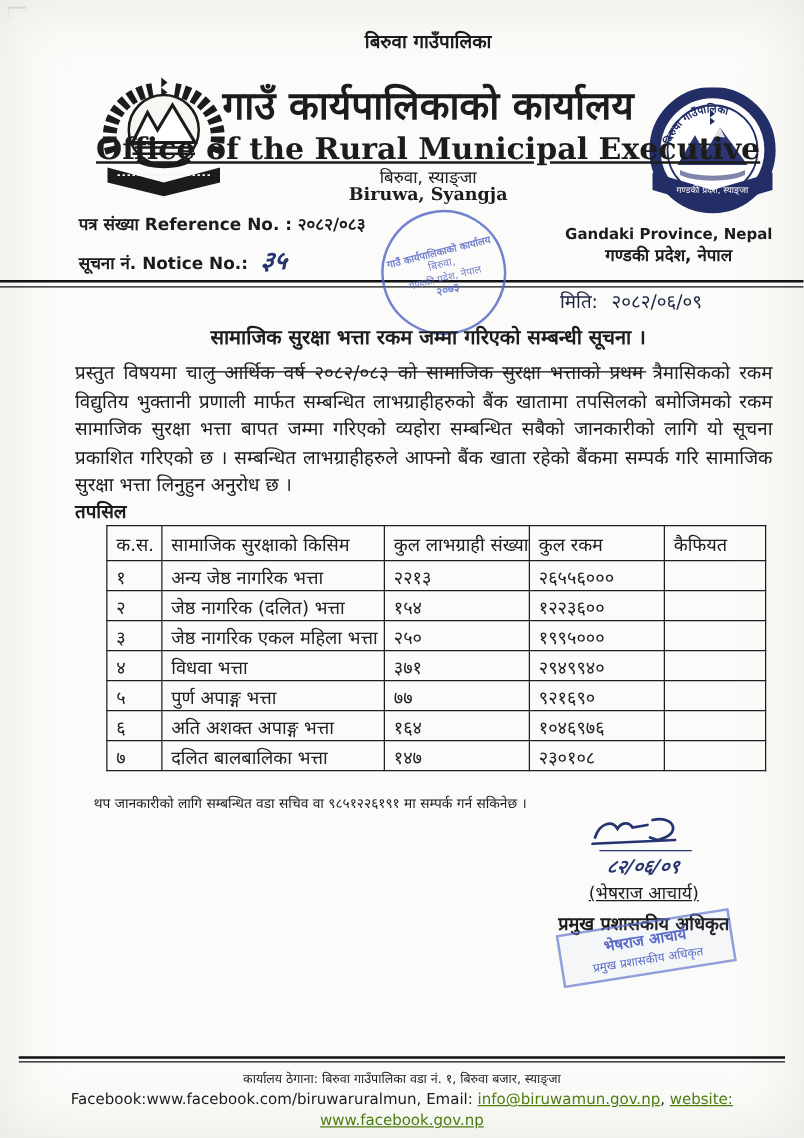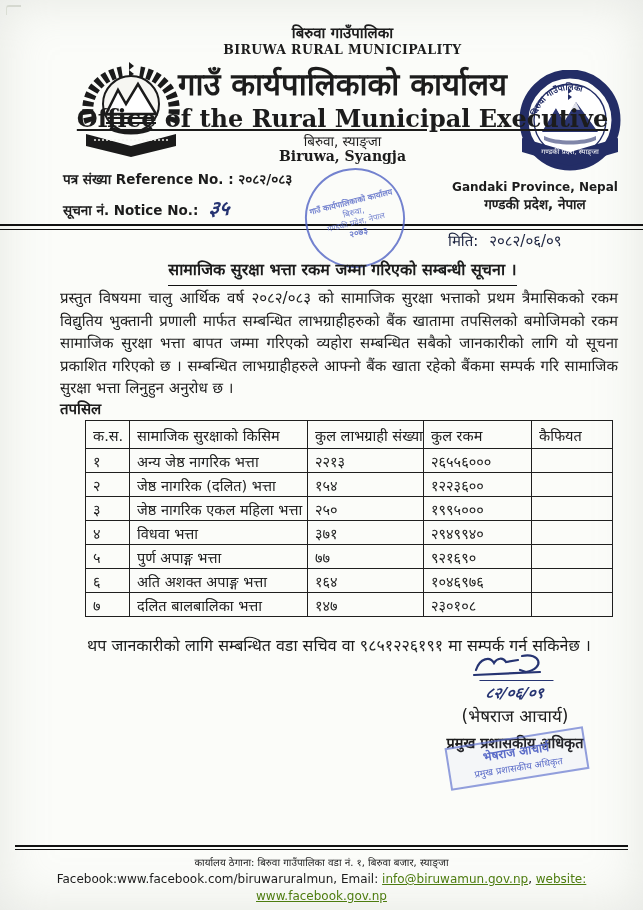--- a/index.html
+++ b/index.html
@@ -16,35 +16,35 @@
   .ref-line{left:63px;font-size:13.5px;font-weight:bold;}
   .hand{color:#263472;font-style:italic;transform:skewX(-8deg);display:inline-block;}
   .notice-val{font-size:20px;font-weight:bold;margin-left:6px;}
   .gandaki{left:440px;width:190px;text-align:center;font-weight:bold;}
   .rule2{left:0;right:0;border-top:2.2px solid #111;}
   .rule2 .inner{margin-top:2.5px;border-top:1.2px solid #111;}
   .rule2b{left:15px;right:15px;border-top:2px solid #111;}
   .rule2b .inner{margin-top:2px;border-top:1px solid #111;}
   .date-line{left:448px;font-size:15px;color:#1d2440;}
   .title{top:258px;font-size:16px;font-weight:bold;}
-  .title span{border-bottom:1.6px solid #111;padding-bottom:6px;text-align:center;}
+  .title span{border-bottom:1.6px solid #111;padding-bottom:18px;text-align:center;}
   .para{top:287px;left:60px;width:558px;font-size:15px;line-height:22.6px;text-align:justify;}
   .tapasil{top:398px;left:60px;font-size:15px;font-weight:bold;}
   .tblwrap{top:420px;left:85px;}
   table{border-collapse:collapse;table-layout:fixed;width:527px;font-size:14.5px;}
   td,th{border:1.6px solid #1f1f1f;padding:1px 7px;text-align:left;vertical-align:middle;overflow:hidden;white-space:nowrap;}
   th{font-weight:normal;height:25px;}
   td{height:21px;}
   .trow td{color:#222;}
   .total td{font-weight:bold;}
   .tc{text-align:center;}
-  .note{top:634px;left:87px;font-size:16px;}
+  .note{top:634px;left:75px;font-size:11px;}
   .sigblock{top:650px;left:430px;width:170px;text-align:center;}
   .sig-date{display:inline-block;border-top:1.8px solid #263472;padding:1px 8px 0;font-size:15px;font-weight:bold;}
-  .sig-name{font-size:17px;margin-top:2px;}
+  .sig-name{font-size:14px;margin-top:2px;text-decoration:underline;}
   .sig-role{font-size:14.5px;font-weight:bold;margin-top:5px;}
   .rect-stamp{top:737px;left:447px;width:132px;padding:4px 2px;border:2px solid rgba(92,110,205,.65);color:#5b6cc8;text-align:center;transform:rotate(-9deg);background:rgba(130,150,230,.06);}
   .rect-stamp .l1{font-size:12px;font-weight:bold;}
   .rect-stamp .l2{font-size:9.5px;margin-top:1px;}
   .round-stamp{top:168px;left:305px;width:100px;height:100px;transform:rotate(-14deg);opacity:.82;}
   .round-stamp .ring{position:absolute;inset:0;border:2.2px solid #5668c6;border-radius:50%;}
   .round-stamp .txt{position:absolute;inset:0;display:flex;flex-direction:column;justify-content:center;align-items:center;color:#5668c6;text-align:center;line-height:1.25;}
   .rs1{font-size:8px;font-weight:bold;}
   .rs2{font-size:8.5px;}
   .rs3{font-size:8px;}
@@ -89,21 +89,20 @@
       <path d="M52,18 l4,3 -4,3 4,3 -4,3 z" fill="#232d66"></path>
       <path d="M26,62 L40,38 L48,52 L60,32 L82,62 Z" fill="#2b3570"></path>
       <path d="M40,38 L44,45 L48,40 L52,46 L56,38 L60,32 L64,40" fill="#ffffff" opacity=".85"></path>
       <path d="M28,66 C40,72 68,72 80,66 L80,70 C68,76 40,76 28,70 Z" fill="#2b3570" opacity=".6"></path>
       <path d="M6,82 L54,96 L102,82 L102,68 L54,82 L6,68 Z" fill="#232d66"></path>
       <text x="54" y="84" text-anchor="middle" font-size="7" fill="#ffffff">गण्डकी प्रदेश, स्याङ्जा</text>
     </svg>
   </div>
 
   <div class="abs ctr hdr-muni-np">बिरुवा गाउँपालिका</div>
-  <div class="abs ctr hdr-muni-en">BIRUWA RURAL MUNICIPALITY</div>
   <div class="abs ctr hdr-office-np">गाउँ कार्यपालिकाको कार्यालय</div>
   <div class="abs ctr hdr-office-en">Office of the Rural Municipal Executive</div>
   <div class="abs ctr hdr-place-np">बिरुवा, स्याङ्जा</div>
   <div class="abs ctr hdr-place-en">Biruwa, Syangja</div>
 
   <div class="abs ref-line" style="top:170px;">
     <span>पत्र संख्या Reference No. :</span>
     <span>२०८२/०८३</span>
   </div>
   <div class="abs ref-line" style="top:194px;">

